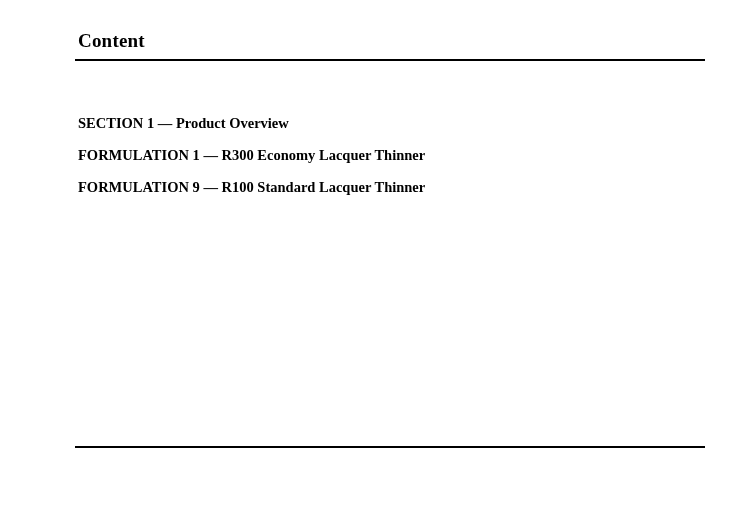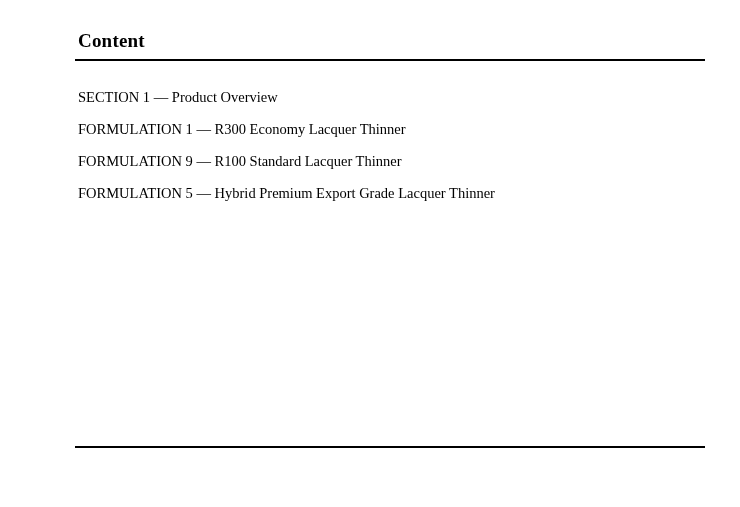--- a/index.html
+++ b/index.html
@@ -40,22 +40,23 @@
     top: 59px;
     height: 1.5px;
   }
   .rule-bottom {
     top: 446px;
     height: 2px;
   }
   .toc {
     position: absolute;
     left: 78px;
-    top: 81px;
+    top: 107px;
     width: 620px;
+    font-weight: bold;
   }
   .toc-entry {
     font-size: 14.5px;
     line-height: 32px;
     white-space: nowrap;
     color: #000000;
   }
 </style>
 </head>
 <body>
@@ -63,18 +64,17 @@
 <div class="page">
 
   <h1 class="doc-title">Content</h1>
 
   <div class="rule rule-top"></div>
 
   <div class="toc">
     <div class="toc-entry">SECTION 1 — Product Overview</div>
     <div class="toc-entry">FORMULATION 1 — R300 Economy Lacquer Thinner</div>
     <div class="toc-entry">FORMULATION 9 — R100 Standard Lacquer Thinner</div>
-    <div class="toc-entry">FORMULATION 5 — Hybrid Premium Export Grade Lacquer Thinner</div>
   </div>
 
   <div class="rule rule-bottom"></div>
 
 </div>
 
 </body></html>

